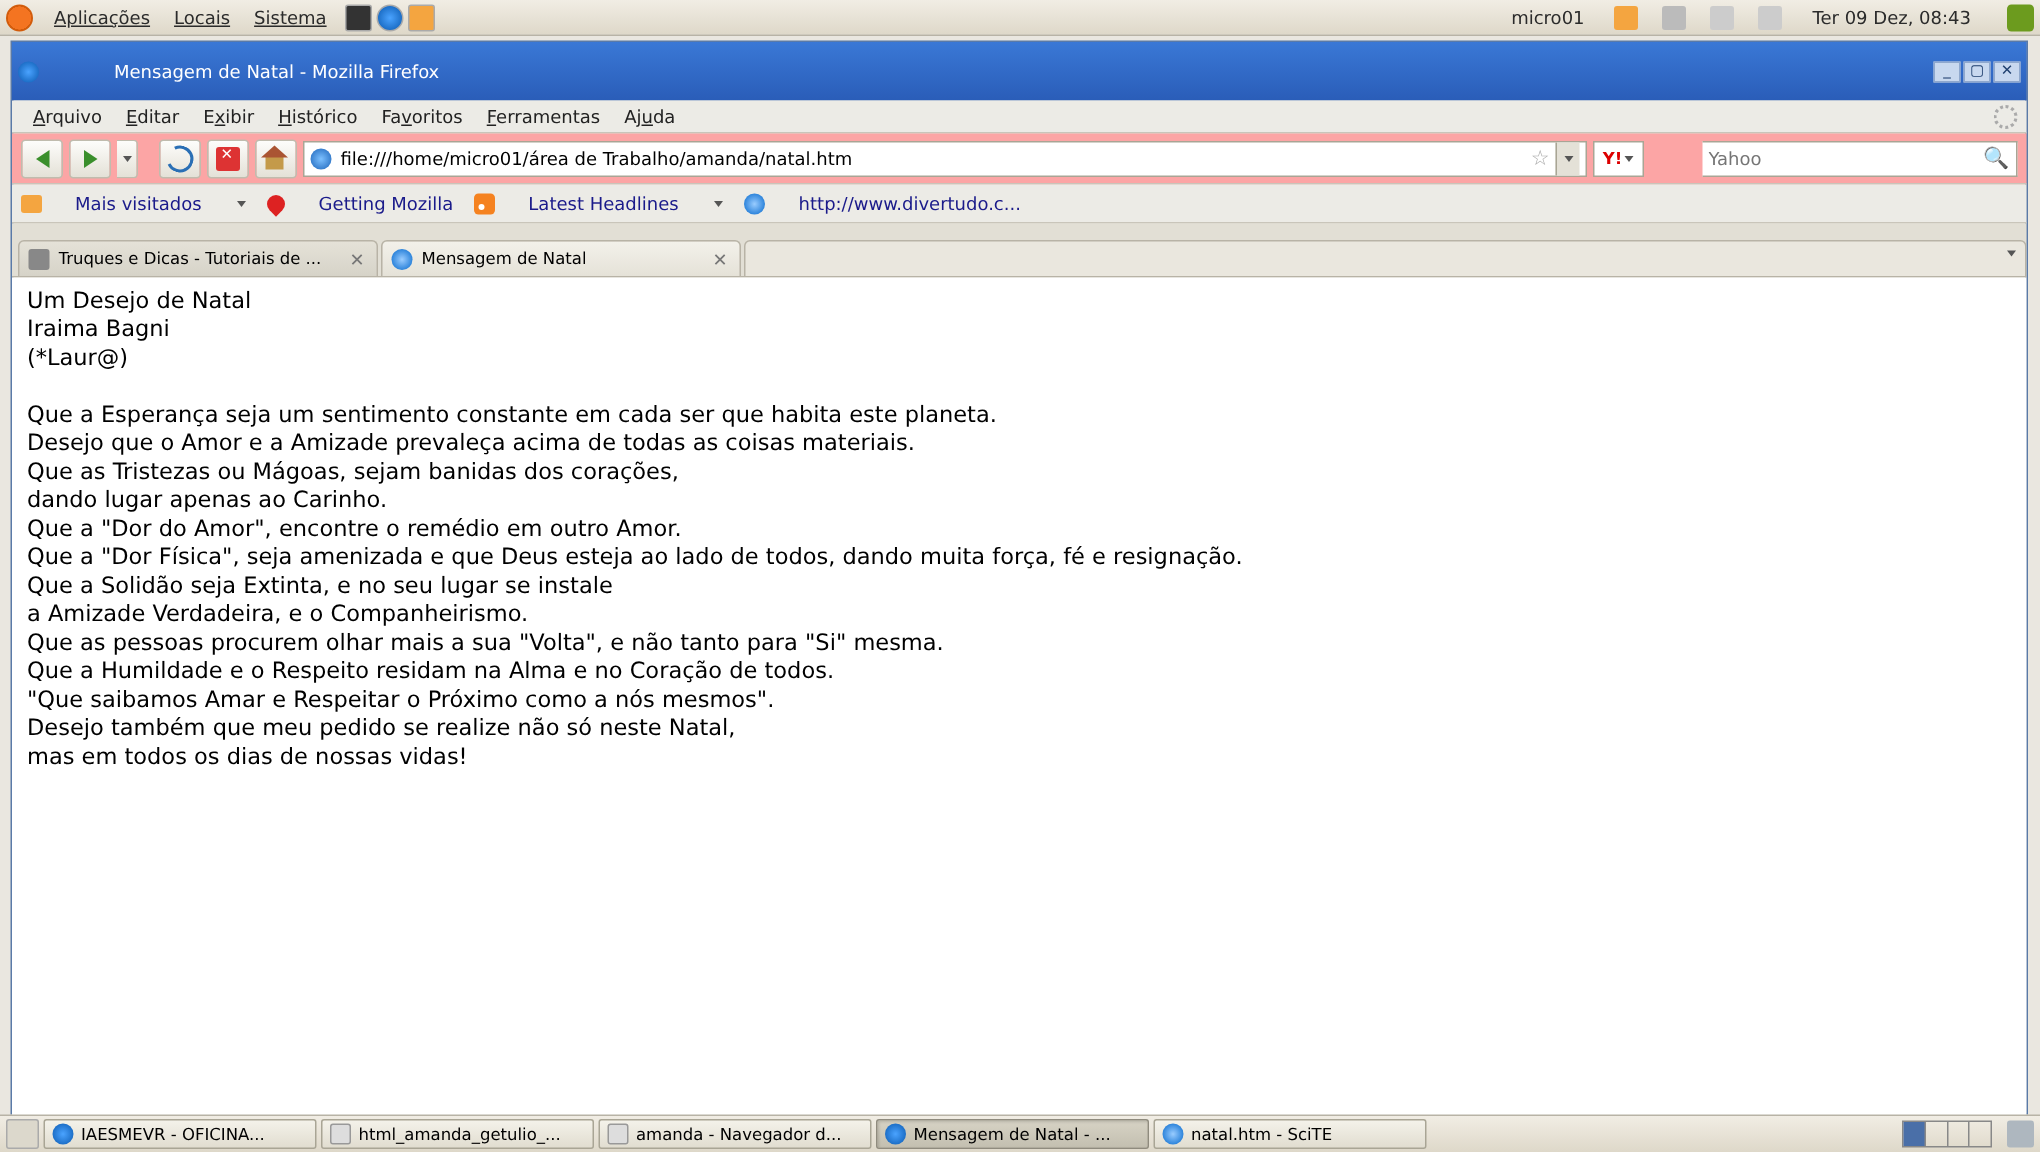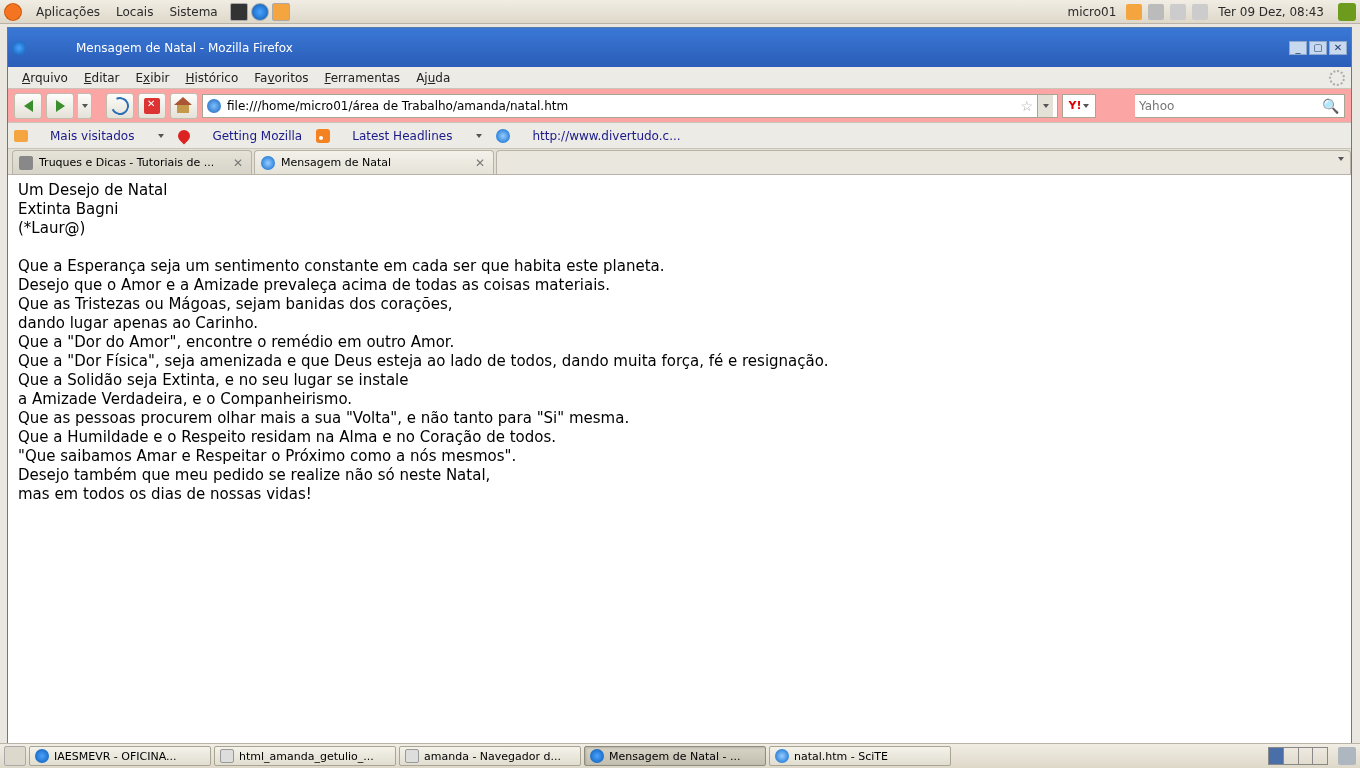--- a/index.html
+++ b/index.html
@@ -1,22 +1,22 @@
 <!DOCTYPE html>
 <html><head>
 <meta charset="utf-8">
 <style>
 * { margin:0; padding:0; box-sizing:border-box; font-family:"DejaVu Sans","Liberation Sans",Arial,sans-serif; }
 body { width:1360px; height:768px; background:#eae7e0; overflow:hidden; font-size:12px; }
 
 
 .gnome-panel { height:24px; background:linear-gradient(#f1ede4,#ded8c9); border-bottom:1px solid #b8b3a6; display:flex; align-items:center; padding:0 4px; color:#2b2b2b; }
 .gnome-panel .ubuntu-logo { width:18px; height:18px; border-radius:50%; background:radial-gradient(circle at 50% 50%,#f47421 0 60%,#d25c0c 61% 100%); margin-right:6px; }
-.gnome-panel .menu-item { padding:0 8px; cursor:default; }
-.gnome-panel .tray { margin-left:auto; display:flex; align-items:center; gap:6px; }
+.gnome-panel .menu-item { padding:0 8px; cursor:default;text-decoration:underline; }
+.gnome-panel .tray { margin-left:auto; display:flex; align-items:center; gap:16px; }
 .gnome-panel .tray-ico { width:16px; height:16px; background:#999; border-radius:2px; }
 .gnome-panel .tray-txt { padding:0 4px; }
 .gnome-panel .runner { width:18px; height:18px; background:#6c9b1e; border-radius:3px; margin-left:4px; }
 .gnome-panel .quicklaunch{display:flex;gap:3px;margin-left:4px;}
 .gnome-panel .ql{width:18px;height:18px;border:1px solid #aaa;background:#ddd;border-radius:2px;}
 
 
 .fx-window { position:absolute; left:7px; top:27px; width:1345px; height:716px; background:#e8e5dd; border:1px solid #5a7aa8; box-shadow:0 0 0 1px #2a4f87 inset; }
 .fx-titlebar { height:39px; background:linear-gradient(#3a78d6,#2a5db8); color:#fff; display:flex; align-items:center; padding:0 4px; font-size:12px;gap:44px; }
 .fx-titlebar .app-ico { width:14px; height:14px; background:radial-gradient(circle,#4aa3ff,#0a59b0); border-radius:50%; margin-right:6px; }
@@ -52,21 +52,21 @@
 .search-box .mag{font-size:14px;color:#4a6;}
 
 .fx-bookmarks{height:26px;background:#ecebe6;border-bottom:1px solid #c9c5ba;display:flex;align-items:center;padding:0 6px;gap:14px;}
 .bm{display:flex;align-items:center;gap:22px;color:#1a1a8a;cursor:default;}
 .bm .ic-folder{width:14px;height:12px;background:#f4a540;border-radius:2px;}
 .bm .ic-pin{width:12px;height:12px;background:#d22;border-radius:50% 50% 50% 0;transform:rotate(-45deg);}
 .bm .ic-rss{width:14px;height:14px;background:#f58220;border-radius:3px;position:relative;} .bm .ic-rss:after{content:"";position:absolute;left:3px;bottom:3px;width:4px;height:4px;background:#fff;border-radius:50%;}
 .bm .ic-globe{width:14px;height:14px;background:radial-gradient(circle,#9cf,#06c);border-radius:50%;}
 .bm .dd{margin-left:2px;}
 
-.fx-tabs{height:26px;background:#e2dfd5;border-bottom:1px solid #b8b3a6;display:flex;align-items:flex-end;padding-left:4px;justify-content:space-between;}
+.fx-tabs{height:36px;background:#e2dfd5;border-bottom:1px solid #b8b3a6;display:flex;align-items:flex-end;padding-left:4px;justify-content:space-between;}
 .tab{height:24px;min-width:240px;max-width:240px;background:linear-gradient(#f3f1ea,#e5e2d8);border:1px solid #b8b3a6;border-bottom:none;border-radius:4px 4px 0 0;display:flex;align-items:center;padding:0 6px;gap:6px;margin-right:2px;}
 .tab.inactive{background:linear-gradient(#e5e2d8,#d6d3c8);}
 .tab .fav{width:14px;height:14px;background:#888;border-radius:2px;}
 .tab .fav.globe{background:radial-gradient(circle,#9cf,#06c);border-radius:50%;}
 .tab .title{flex:1;white-space:nowrap;overflow:hidden;text-overflow:ellipsis;font-size:11px;}
 .tab .x{width:14px;height:14px;font-size:12px;color:#777;text-align:center;}
 .tabs-spacer{flex:1;height:24px;border:1px solid #b8b3a6;border-bottom:none;background:#eae7de;border-radius:4px 4px 0 0;position:relative;}
 .tabs-spacer .dd{position:absolute;right:6px;top:6px;}
 
 .content{background:#fff;height:722px;overflow:auto;padding:6px 10px;font-family:"DejaVu Serif","Liberation Serif",Georgia,serif;font-size:15px;line-height:19px;color:#000;}
@@ -208,21 +208,21 @@
       <div class="title">Mensagem de Natal</div>
       <div class="x">✕</div>
     </div>
     <div class="tabs-spacer">
         <div class="small-down dd"></div>
       </div>
   </div>
 
   <div class="content">
     <div>Um Desejo de Natal</div>
-    <div>Extinta Bagni</div>
+    <div>Iraima Bagni</div>
     <div>(*Laur@)</div>
     <div>&nbsp;</div>
     <div>Que a Esperança seja um sentimento constante em cada ser que habita este planeta.</div>
     <div>Desejo que o Amor e a Amizade prevaleça acima de todas as coisas materiais.</div>
     <div>Que as Tristezas ou Mágoas, sejam banidas dos corações,</div>
     <div>dando lugar apenas ao Carinho.</div>
     <div>Que a "Dor do Amor", encontre o remédio em outro Amor.</div>
     <div>Que a "Dor Física", seja amenizada e que Deus esteja ao lado de todos, dando muita força, fé e resignação.</div>
     <div>Que a Solidão seja Extinta, e no seu lugar se instale</div>
     <div>a Amizade Verdadeira, e o Companheirismo.</div>

